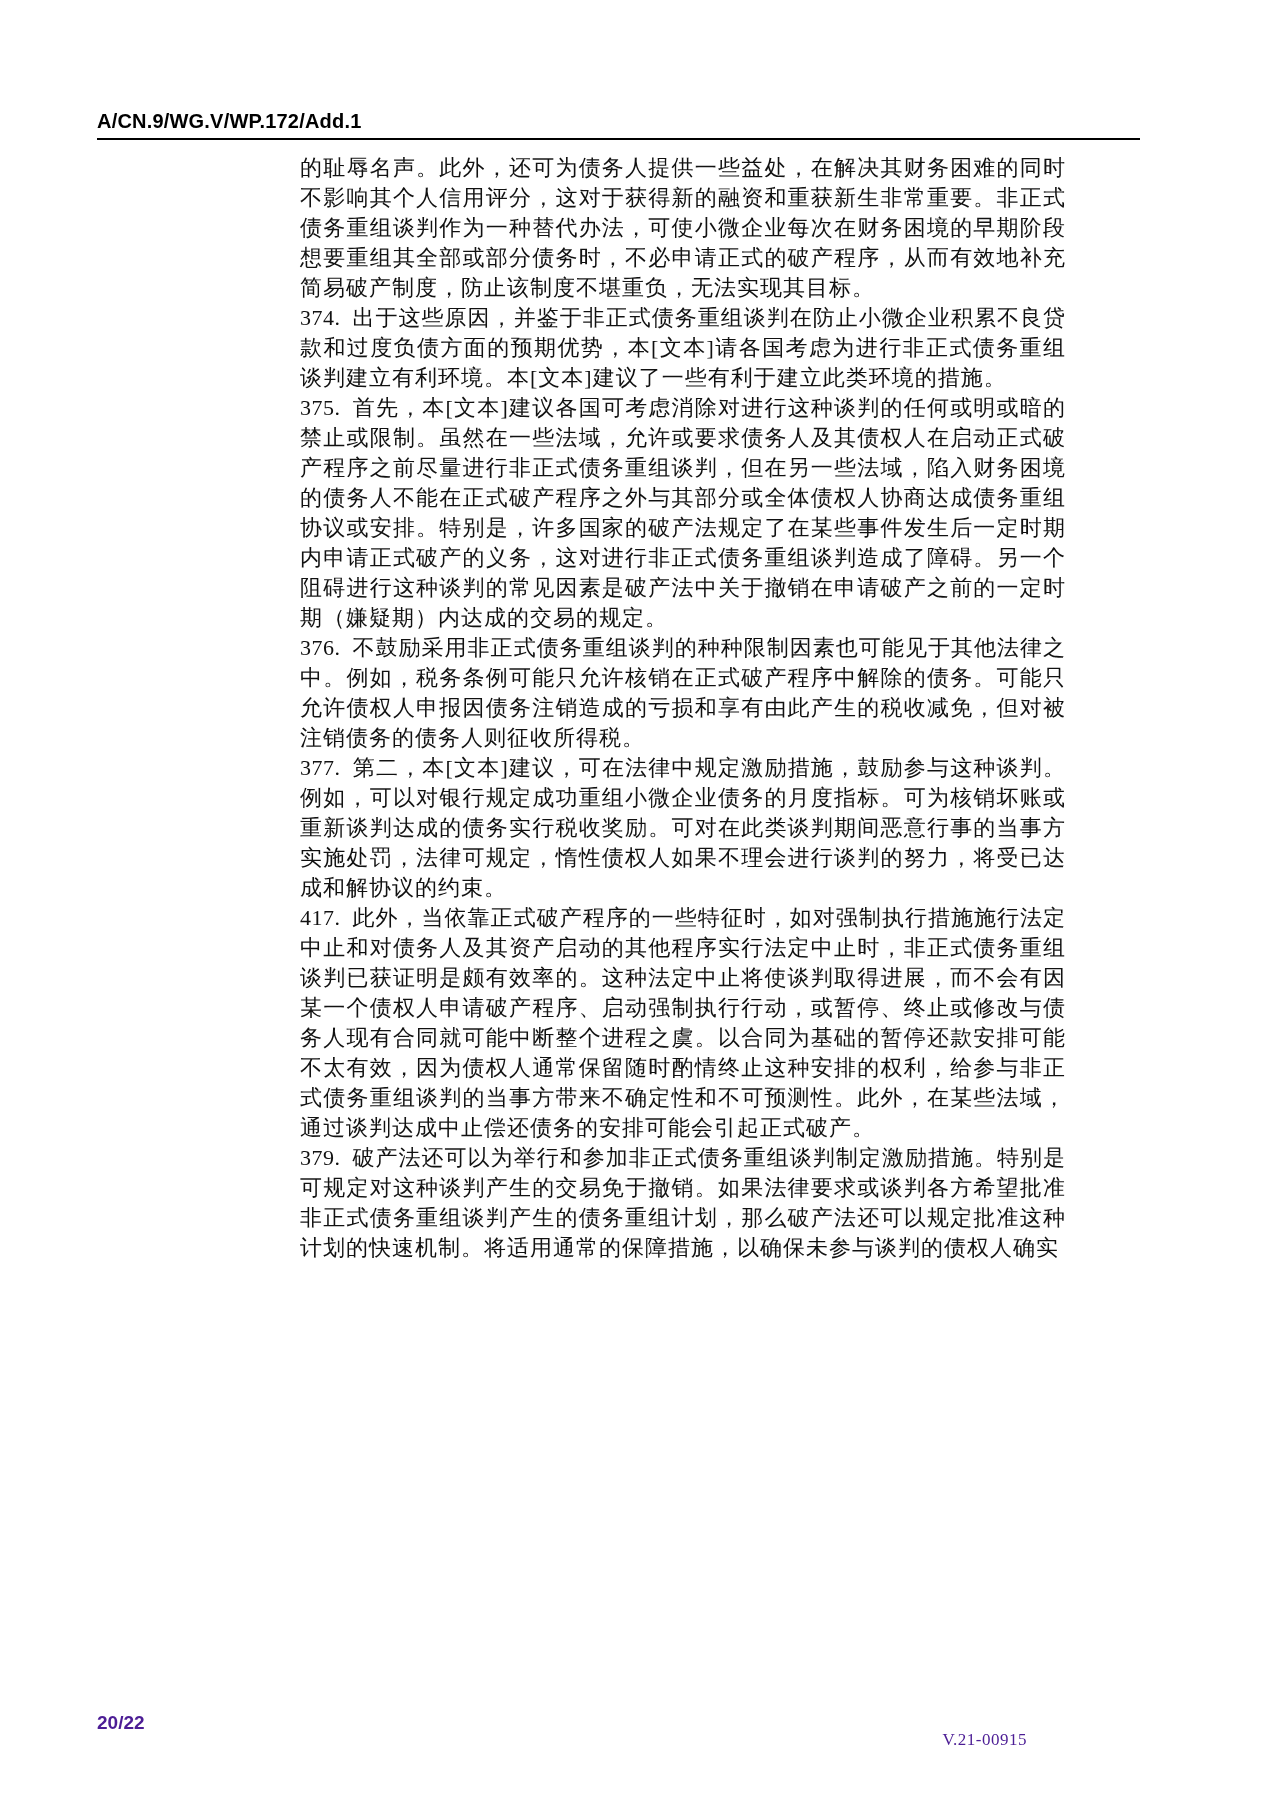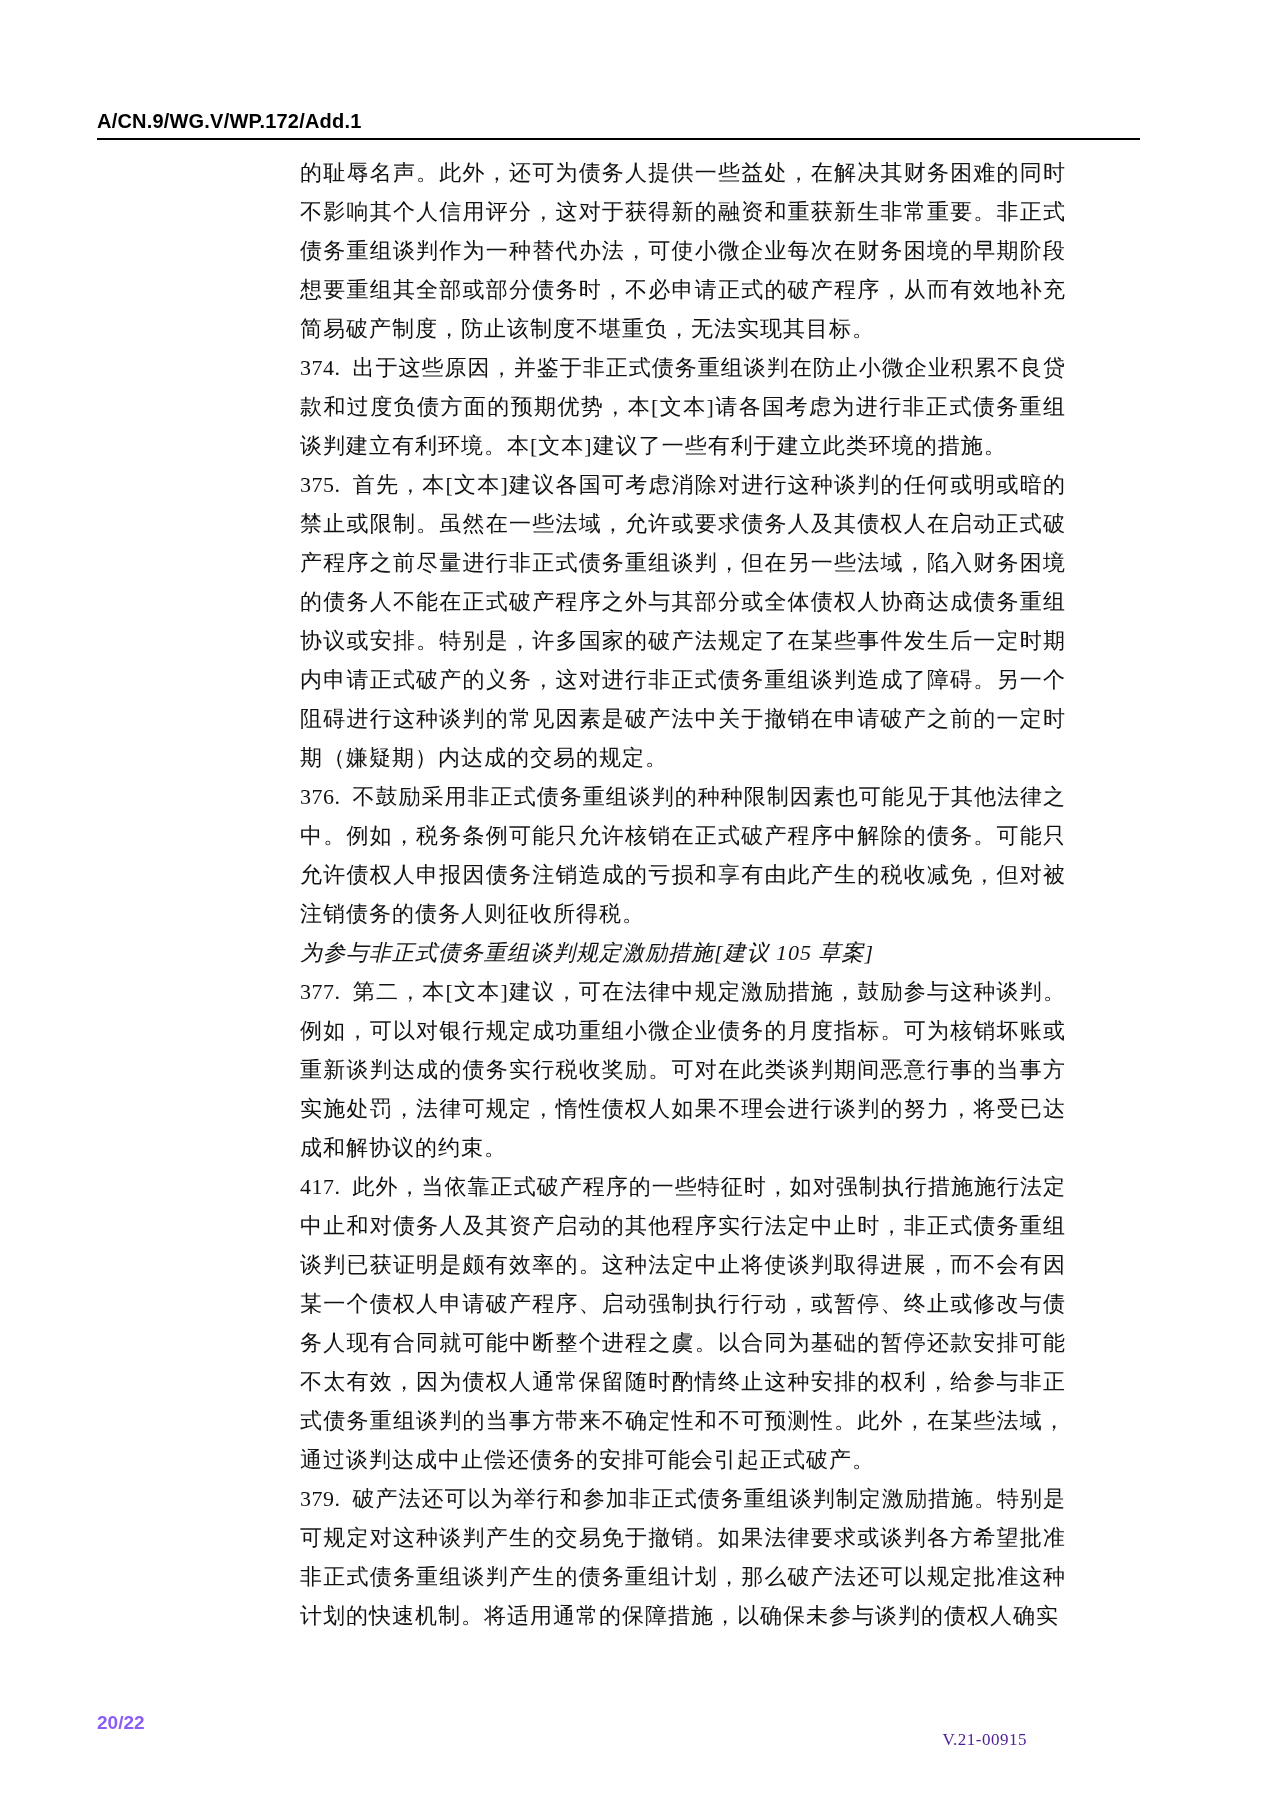--- a/index.html
+++ b/index.html
@@ -33,21 +33,21 @@
     width: 1070px;
     height: 0;
     border-top: 2px solid #000000;
   }
   .doc-body {
     position: absolute;
     left: 300px;
     top: 145px;
     width: 766px;
     font-size: 22px;
-    line-height: 39px;
+    line-height: 30px;
     letter-spacing: 1px;
     text-align: justify;
     text-justify: inter-ideograph;
   }
   .doc-body p {
     margin: 0;
     padding: 0;
   }
   .para { margin-top: 18px; }
   .para.first { margin-top: 8px; }
@@ -63,21 +63,21 @@
     text-align: left;
   }
   .after-heading { margin-top: 0; }
   .doc-footer-left {
     position: absolute;
     left: 97px;
     top: 1712px;
     font-family: "Liberation Sans", "DejaVu Sans", sans-serif;
     font-weight: bold;
     font-size: 19px;
-    color: #8b5cf6;
+    color: #4c1d95;
   }
   .doc-footer-right {
     position: absolute;
     right: 113px;
     top: 1715px;
     font-size: 17px;
     letter-spacing: 0.5px;
     color: #4c1d95;
     margin-top: 15px;
   }
@@ -95,21 +95,20 @@
 
     <p class="para first"><span class="para-text">的耻辱名声。此外，还可为债务人提供一些益处，在解决其财务困难的同时不影响其个人信用评分，这对于获得新的融资和重获新生非常重要。非正式债务重组谈判作为一种替代办法，可使小微企业每次在财务困境的早期阶段想要重组其全部或部分债务时，不必申请正式的破产程序，从而有效地补充简易破产制度，防止该制度不堪重负，无法实现其目标。</span></p>
 
     <p class="para"><span class="para-num">374.</span><span class="para-text">出于这些原因，并鉴于非正式债务重组谈判在防止小微企业积累不良贷款和过度负债方面的预期优势，本[文本]请各国考虑为进行非正式债务重组谈判建立有利环境。本[文本]建议了一些有利于建立此类环境的措施。</span></p>
 
 
     <p class="para after-heading"><span class="para-num">375.</span><span class="para-text">首先，本[文本]建议各国可考虑消除对进行这种谈判的任何或明或暗的禁止或限制。虽然在一些法域，允许或要求债务人及其债权人在启动正式破产程序之前尽量进行非正式债务重组谈判，但在另一些法域，陷入财务困境的债务人不能在正式破产程序之外与其部分或全体债权人协商达成债务重组协议或安排。特别是，许多国家的破产法规定了在某些事件发生后一定时期内申请正式破产的义务，这对进行非正式债务重组谈判造成了障碍。另一个阻碍进行这种谈判的常见因素是破产法中关于撤销在申请破产之前的一定时期（嫌疑期）内达成的交易的规定。</span></p>
 
     <p class="para"><span class="para-num">376.</span><span class="para-text">不鼓励采用非正式债务重组谈判的种种限制因素也可能见于其他法律之中。例如，税务条例可能只允许核销在正式破产程序中解除的债务。可能只允许债权人申报因债务注销造成的亏损和享有由此产生的税收减免，但对被注销债务的债务人则征收所得税。</span></p>
 
-    <p class="section-heading">为参与非正式债务重组谈判规定激励措施[建议 105 草案]</p>
 
     <p class="para after-heading"><span class="para-num">377.</span><span class="para-text">第二，本[文本]建议，可在法律中规定激励措施，鼓励参与这种谈判。例如，可以对银行规定成功重组小微企业债务的月度指标。可为核销坏账或重新谈判达成的债务实行税收奖励。可对在此类谈判期间恶意行事的当事方实施处罚，法律可规定，惰性债权人如果不理会进行谈判的努力，将受已达成和解协议的约束。</span></p>
 
     <p class="para"><span class="para-num">417.</span><span class="para-text">此外，当依靠正式破产程序的一些特征时，如对强制执行措施施行法定中止和对债务人及其资产启动的其他程序实行法定中止时，非正式债务重组谈判已获证明是颇有效率的。这种法定中止将使谈判取得进展，而不会有因某一个债权人申请破产程序、启动强制执行行动，或暂停、终止或修改与债务人现有合同就可能中断整个进程之虞。以合同为基础的暂停还款安排可能不太有效，因为债权人通常保留随时酌情终止这种安排的权利，给参与非正式债务重组谈判的当事方带来不确定性和不可预测性。此外，在某些法域，通过谈判达成中止偿还债务的安排可能会引起正式破产。</span></p>
 
     <p class="para"><span class="para-num">379.</span><span class="para-text">破产法还可以为举行和参加非正式债务重组谈判制定激励措施。特别是可规定对这种谈判产生的交易免于撤销。如果法律要求或谈判各方希望批准非正式债务重组谈判产生的债务重组计划，那么破产法还可以规定批准这种计划的快速机制。将适用通常的保障措施，以确保未参与谈判的债权人确实</span></p>
 
   </div>
 
   <div class="doc-footer-left">20/22</div>

